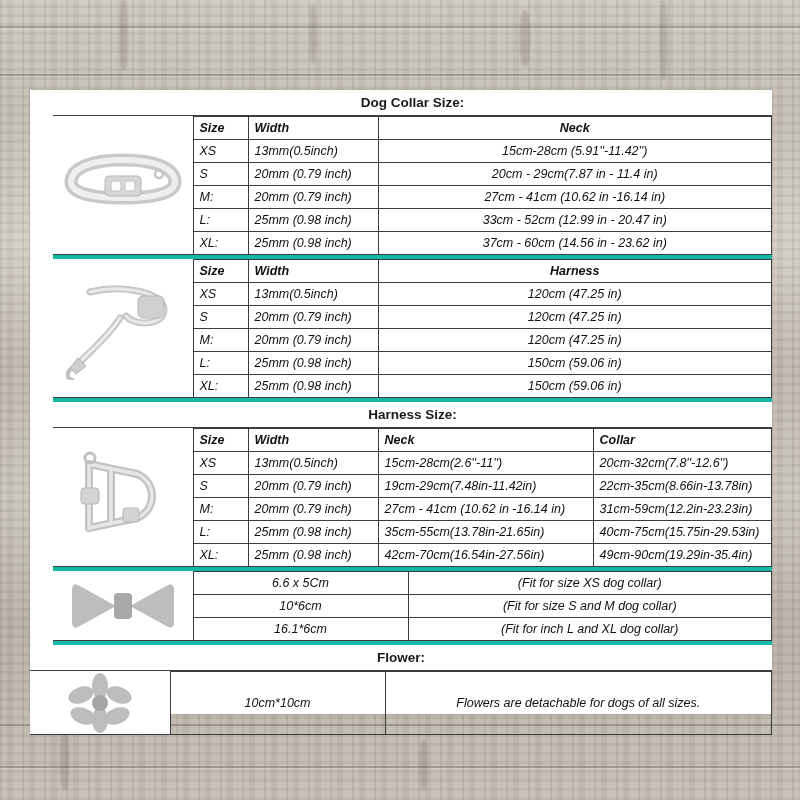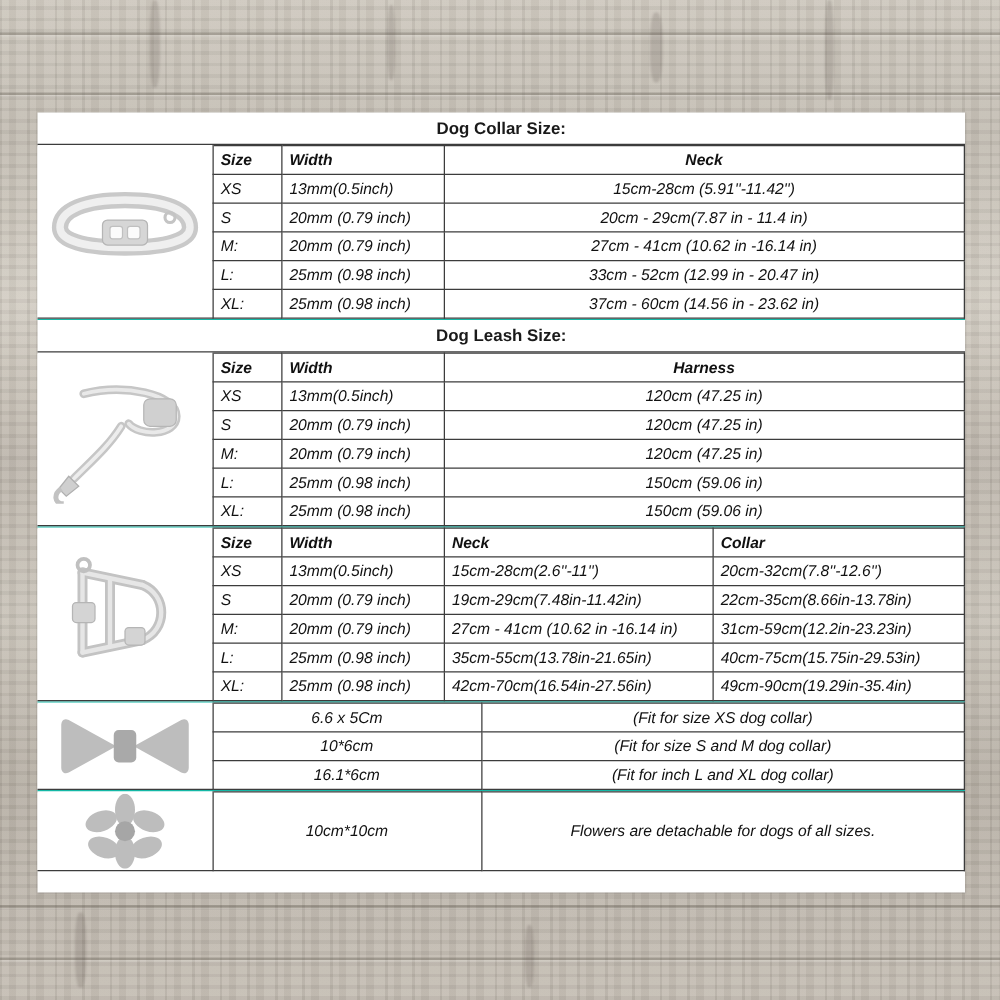--- a/index.html
+++ b/index.html
@@ -84,21 +84,21 @@
   .cell.center { text-align: center; }
   .img-cell {
     border-right: 1px solid #3c3c3c;
     border-bottom: 1px solid #3c3c3c;
     vertical-align: middle;
     text-align: center;
     background: #fff;
   }
   .noborder-left { border-left: none; }
 
-  .sec-wrap { border-bottom: 1px solid #14b8a6; }
+  .sec-wrap { border-bottom: 4px solid #14b8a6; margin-left: 23px; }
 
   
   .prod { display: block; margin: 0 auto; }
 </style>
 </head>
 <body>
 
 <div class="bg">
   <div class="bg-plank" style="top:26px;"></div>
   <div class="bg-plank" style="top:74px;"></div>
@@ -164,21 +164,20 @@
         <tr>
           <td class="cell">XL:</td>
           <td class="cell">25mm (0.98 inch)</td>
           <td class="cell center">37cm - 60cm (14.56 in - 23.62 in)</td>
         </tr>
       </tbody>
     </table>
   </div>
 
   <div class="sec-wrap">
-    <div class="band-title">Dog Leash  Size:</div>
     <table class="section">
       <colgroup>
         <col style="width:140px">
         <col style="width:55px">
         <col style="width:130px">
         <col>
       </colgroup>
       <tbody>
         <tr>
           <td class="img-cell noborder-left" rowspan="6">
@@ -227,20 +226,21 @@
         <tr>
           <td class="cell">XL:</td>
           <td class="cell">25mm (0.98 inch)</td>
           <td class="cell center">150cm (59.06 in)</td>
         </tr>
       </tbody>
     </table>
   </div>
 
   <div class="sec-wrap">
+    <div class="band-title">Harness  Size:</div>
     <table class="section">
       <colgroup>
         <col style="width:140px">
         <col style="width:55px">
         <col style="width:130px">
         <col style="width:215px">
         <col>
       </colgroup>
       <tbody>
         <tr>
@@ -329,20 +329,21 @@
         </tr>
         <tr>
           <td class="cell center">16.1*6cm</td>
           <td class="cell center">(Fit for inch L and XL dog collar)</td>
         </tr>
       </tbody>
     </table>
   </div>
 
   <div>
+    <div class="band-title">Flower:</div>
     <table class="section">
       <colgroup>
         <col style="width:140px">
         <col style="width:215px">
         <col>
       </colgroup>
       <tbody>
         <tr>
           <td class="img-cell noborder-left">
             <svg class="prod" width="86" height="60" viewBox="0 0 86 60">

